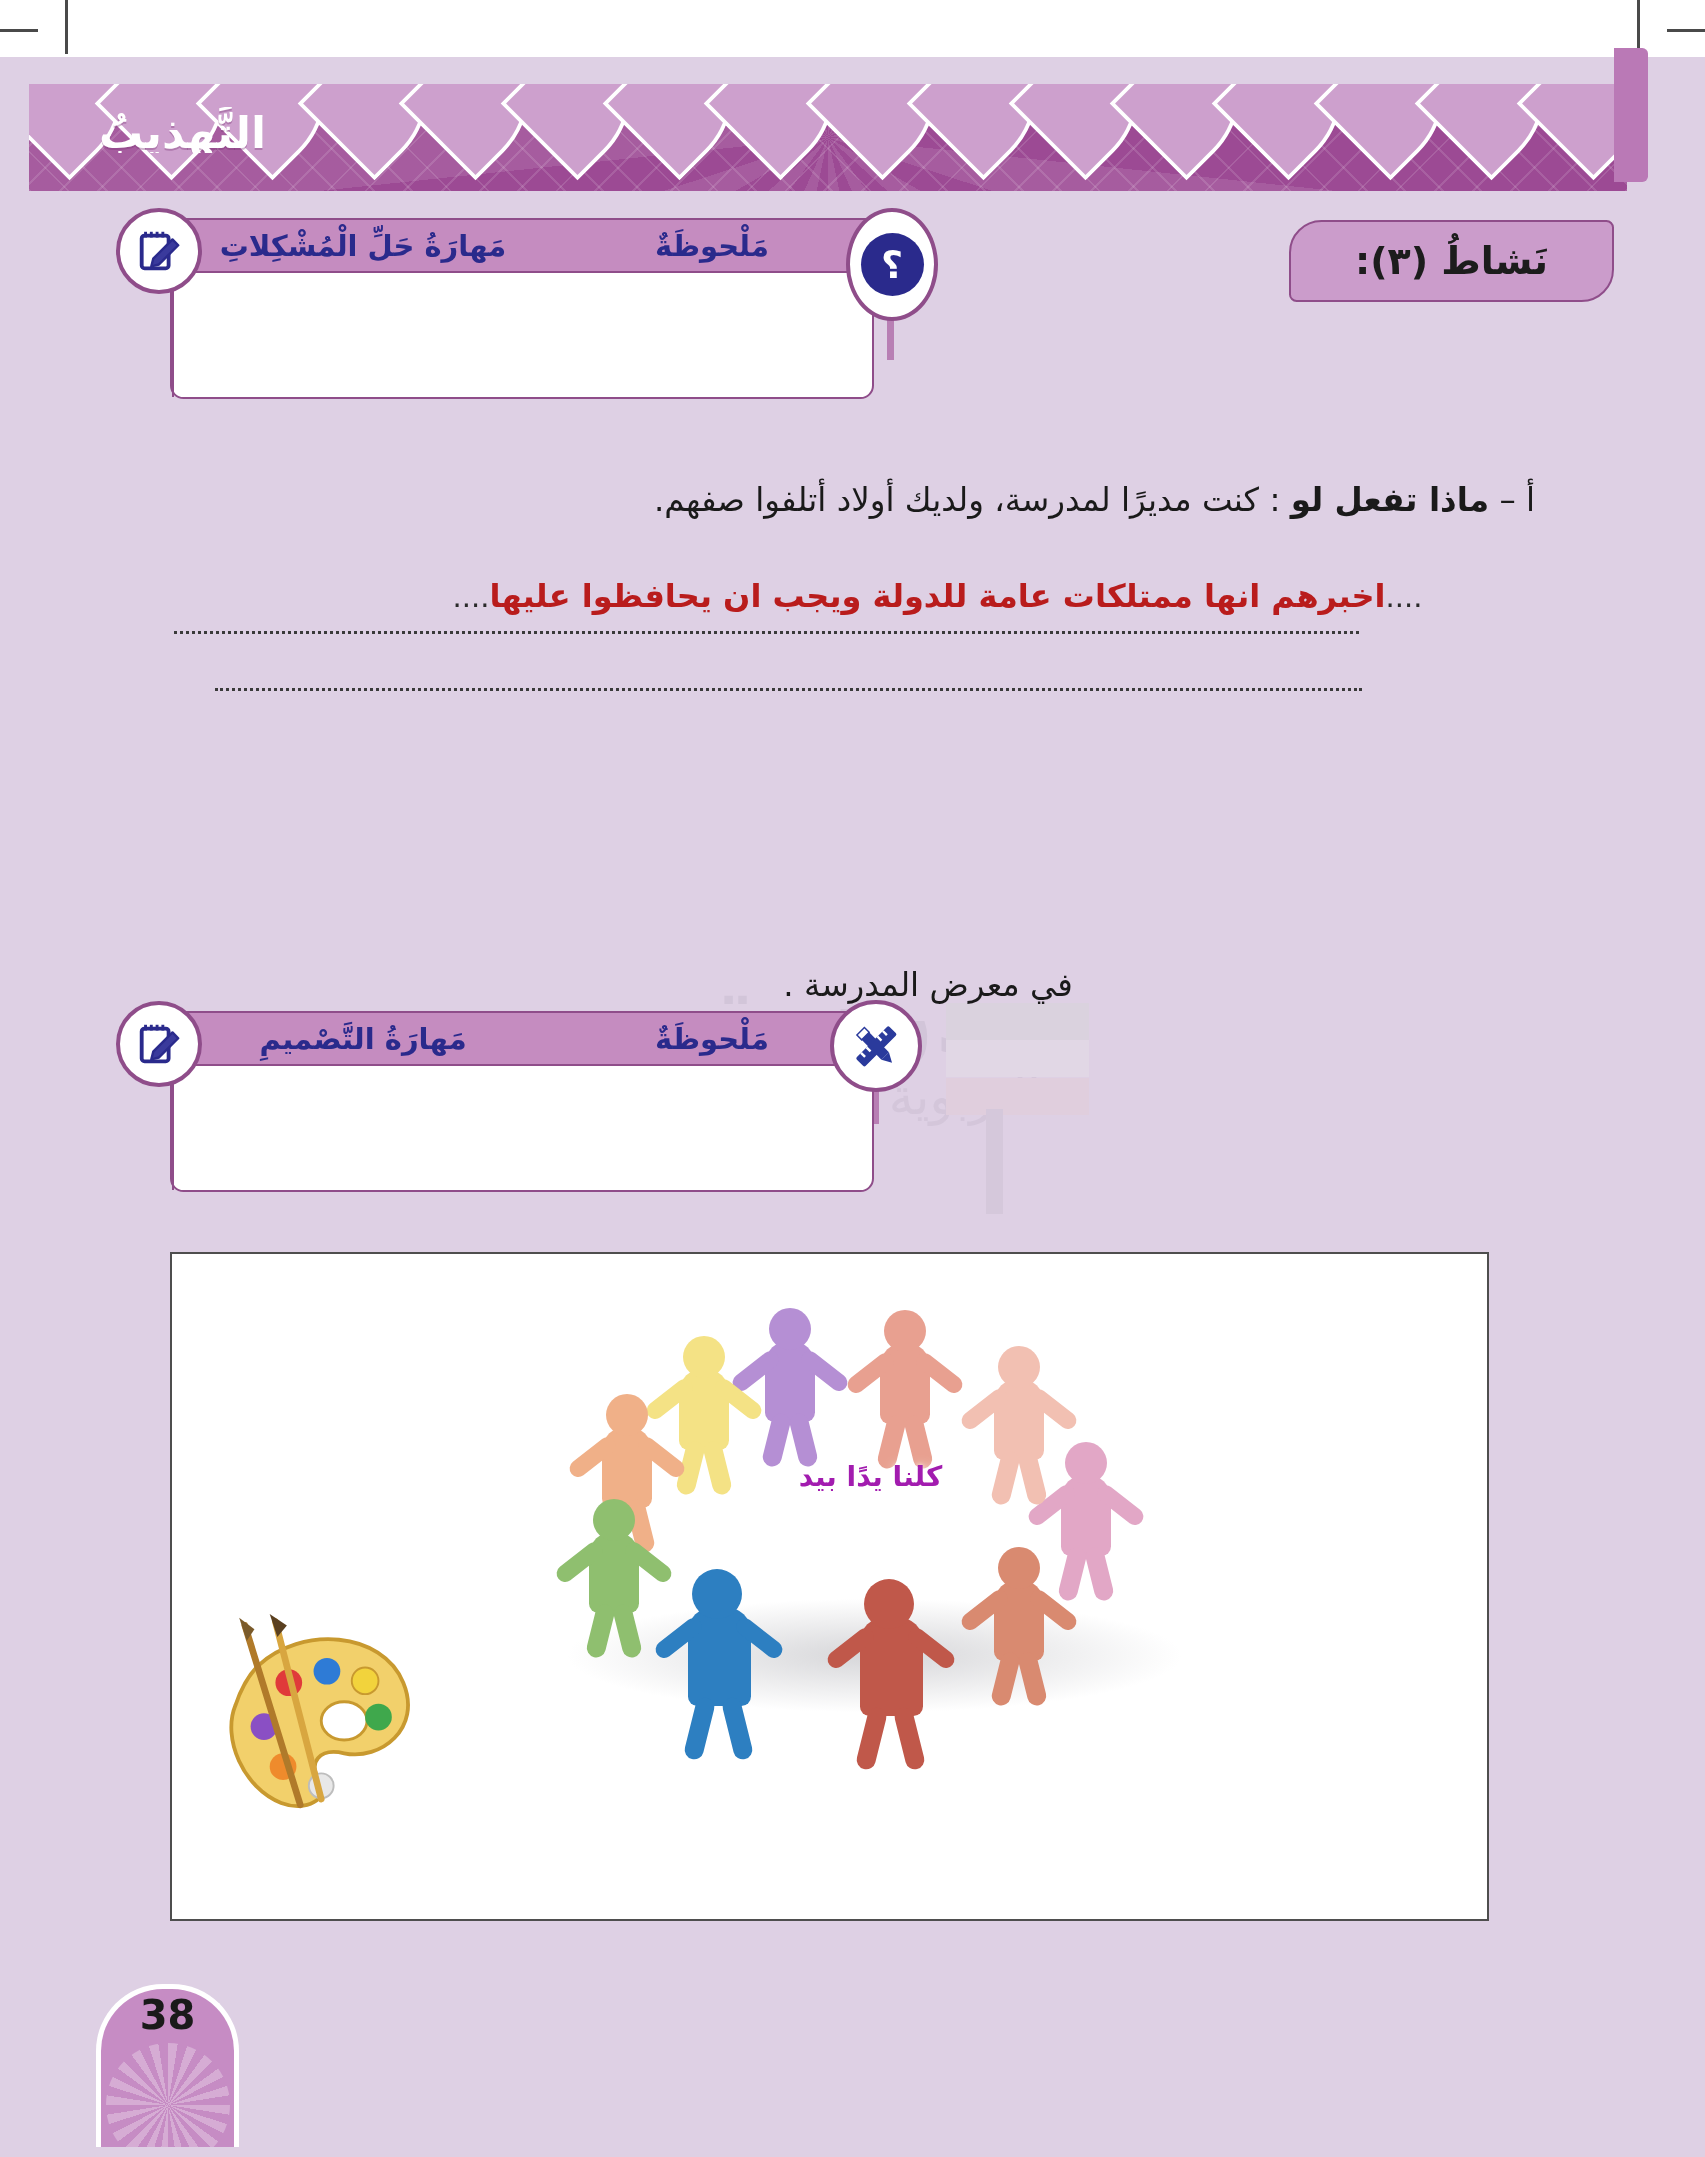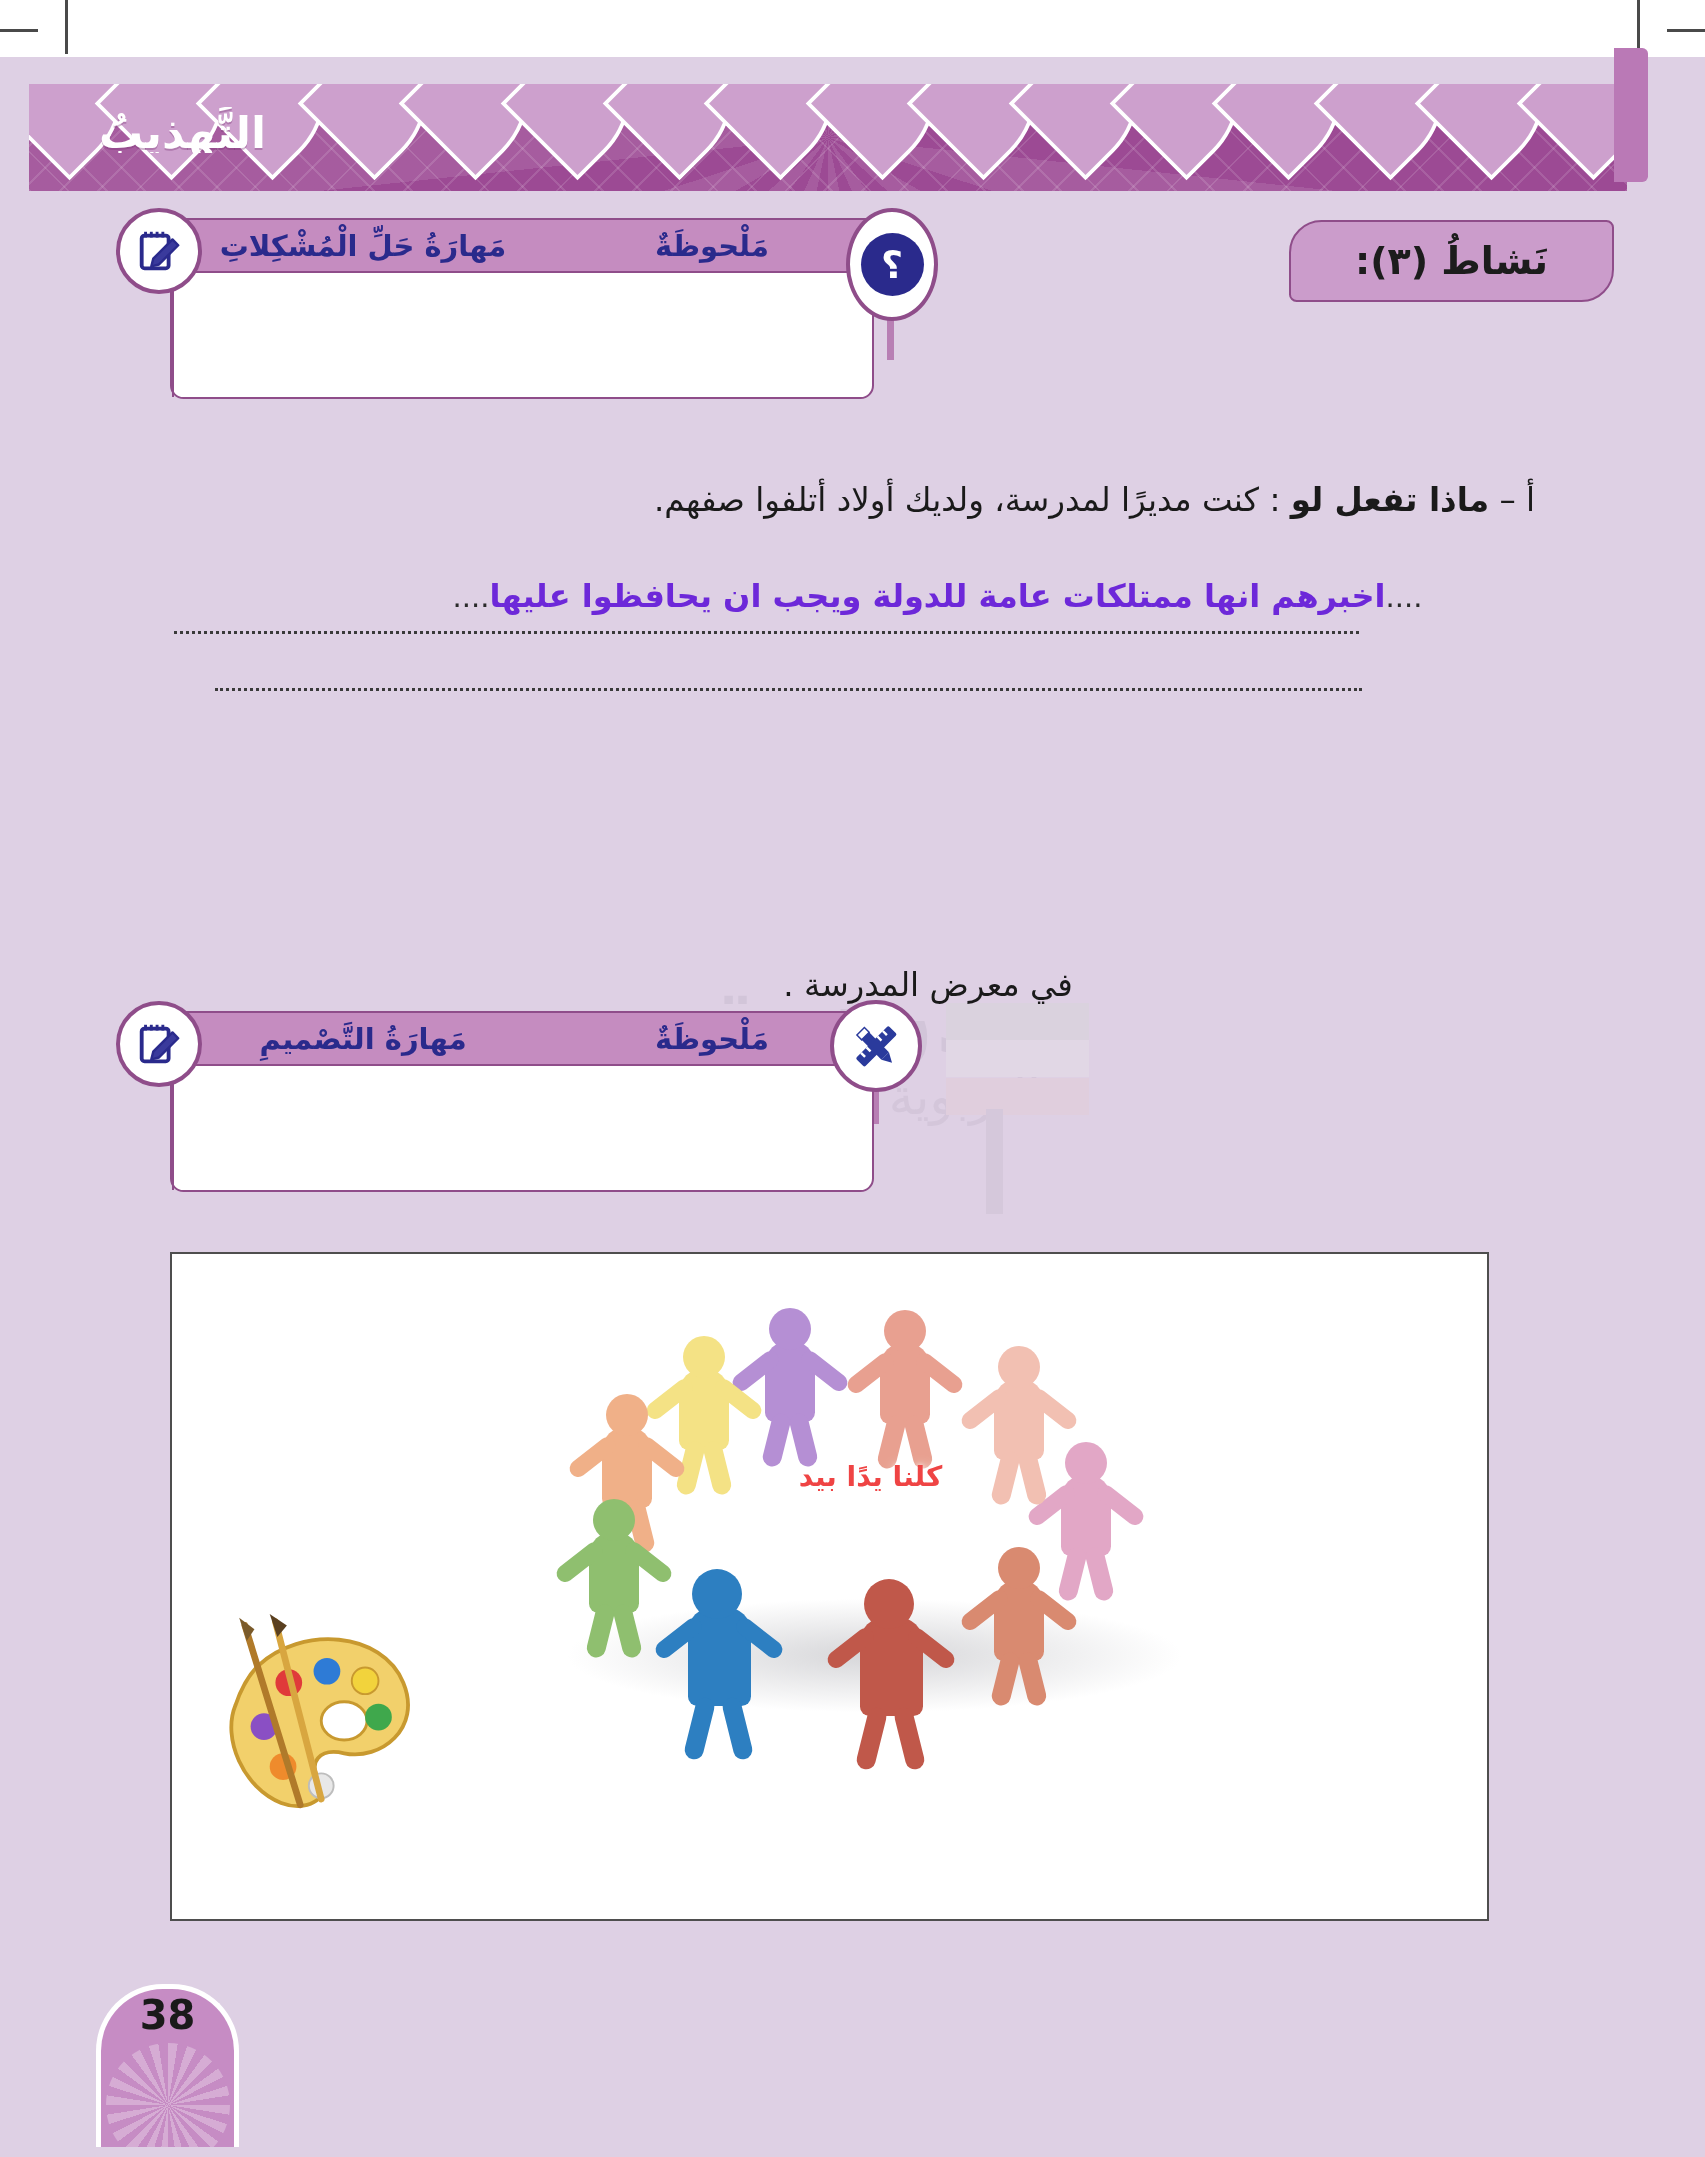--- a/index.html
+++ b/index.html
@@ -285,21 +285,21 @@
     text-align: right;
     color: #1a1a1a;
     font-size: 32.5px;
     font-family: "DejaVu Sans", sans-serif;
     z-index: 4;
     line-height: 1.5;
   }
   .q-line b { font-weight: bold; }
 
   .answer {
-    color: #6d28d9;
+    color: #b91c1c;
     font-weight: bold;
     font-size: 32px;
   }
 
   .dots {
     color: #2a2a2a;
     letter-spacing: 1.9px;
     font-size: 29px;
   }
 
@@ -367,21 +367,21 @@
   .person .leg.l { left: 1.9px;  transform: rotate(14deg); }
   .person .leg.r { left: 29px; transform: rotate(-14deg); }
 
   .poster-text {
     position: absolute;
     left: 115px;
     top: 163px;
     width: 421px;
     text-align: center;
     direction: rtl;
-    color: #ef4444;
+    color: #a21caf;
     font-weight: bold;
     font-size: 28px;
     line-height: 1.55;
     z-index: 20;
     text-shadow: 0 0 5.7px rgba(255,255,255,0.9), 0 0 11.5px rgba(255,255,255,0.8);
   }
 
   
   .palette {
     position: absolute;

